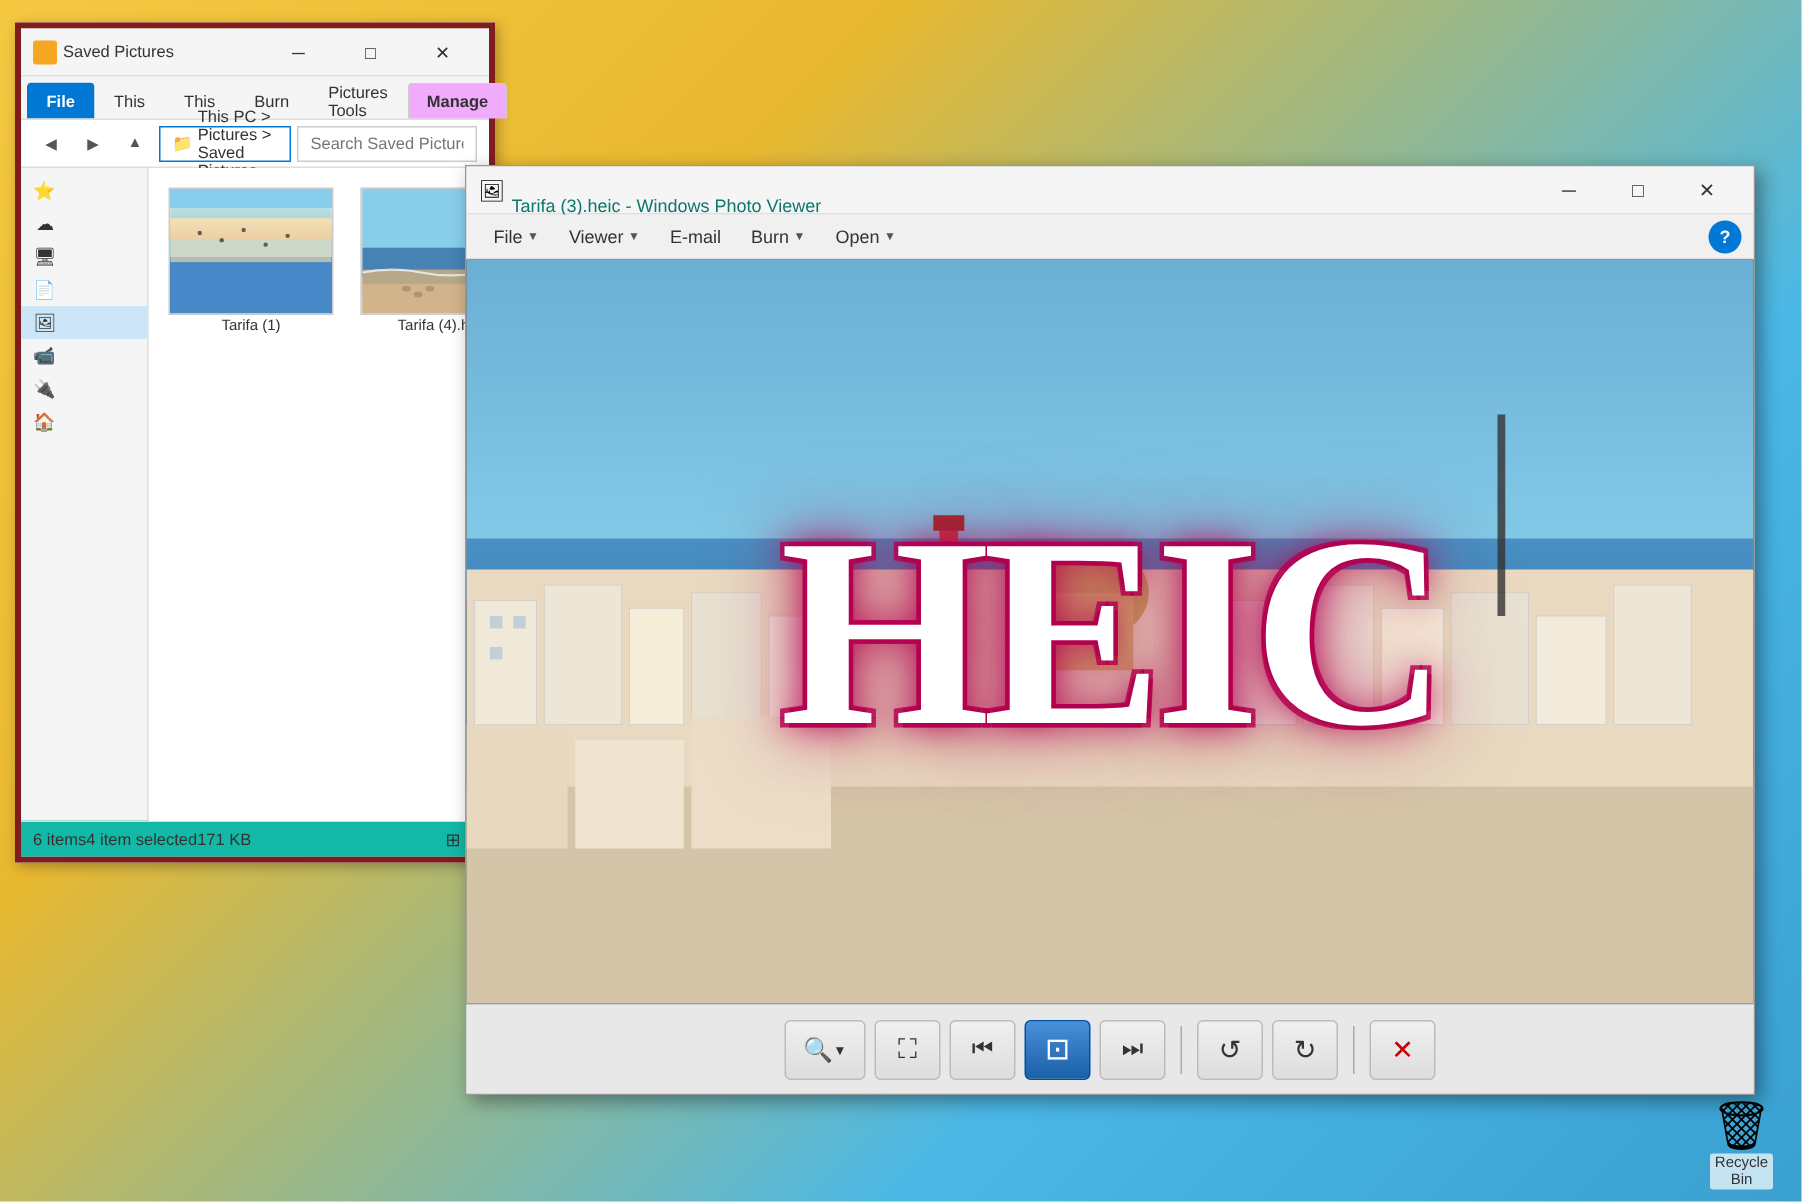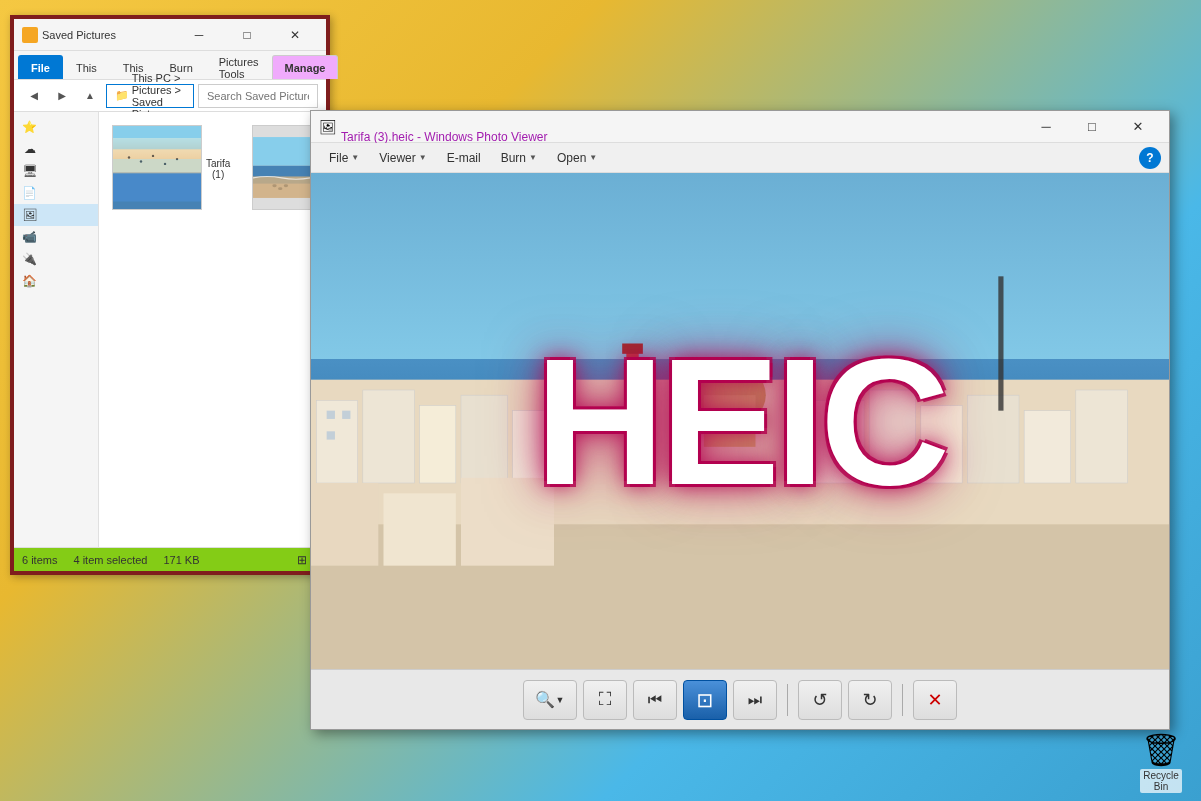--- a/index.html
+++ b/index.html
@@ -184,21 +184,21 @@
       padding: 8px;
       background: white;
       display: grid;
       grid-template-columns: repeat(2, 1fr);
       gap: 8px;
       align-content: start;
     }
 
     .file-item {
       display: flex;
-      flex-direction: row;
+      flex-direction: column;
       align-items: center;
       padding: 4px;
       cursor: pointer;
       border: 1px solid transparent;
       border-radius: 2px;
     }
 
     .file-thumb {
       width: 110px;
       height: 85px;
@@ -214,28 +214,27 @@
     .file-name {
       font-size: 10px;
       text-align: center;
       margin-top: 2px;
       color: #333;
       word-break: break-all;
     }
 
     .status-bar {
       height: 24px;
-      background: #84cc16;
+      background: #14b8a6;
       border-top: 1px solid #ddd;
       display: flex;
       align-items: center;
       padding: 0 8px;
       font-size: 11px;
       color: #333;
-      gap: 16px;
     }
 
     .status-bar-right {
       margin-left: auto;
       display: flex;
       gap: 4px;
     }
 
     
     .photo-viewer {
@@ -263,21 +262,21 @@
     }
 
     .viewer-title-icon {
       width: 16px;
       height: 16px;
       font-size: 14px;
     }
 
     .viewer-title-text {
       font-size: 12px;
-      color: #a21caf;
+      color: #0f766e;
       flex: 1;
       margin-top: 20px;
     }
 
     .viewer-controls {
       display: flex;
       gap: 0;
     }
 
     .viewer-ctrl-btn {
@@ -352,21 +351,21 @@
       text-shadow: 
         0 0 20px rgba(180, 0, 80, 0.9),
         0 0 40px rgba(180, 0, 80, 0.7),
         0 0 60px rgba(180, 0, 80, 0.5),
         3px 3px 0 rgba(180, 0, 80, 0.8),
         -3px -3px 0 rgba(180, 0, 80, 0.8),
         3px -3px 0 rgba(180, 0, 80, 0.8),
         -3px 3px 0 rgba(180, 0, 80, 0.8);
       letter-spacing: -5px;
       z-index: 5;
-      font-family: Liberation Sans, sans-serif;
+      font-family: Liberation Serif, serif;
     }
 
     .viewer-toolbar {
       height: 60px;
       background: #e8e8e8;
       display: flex;
       align-items: center;
       justify-content: center;
       gap: 6px;
       border-top: 1px solid #ccc;

